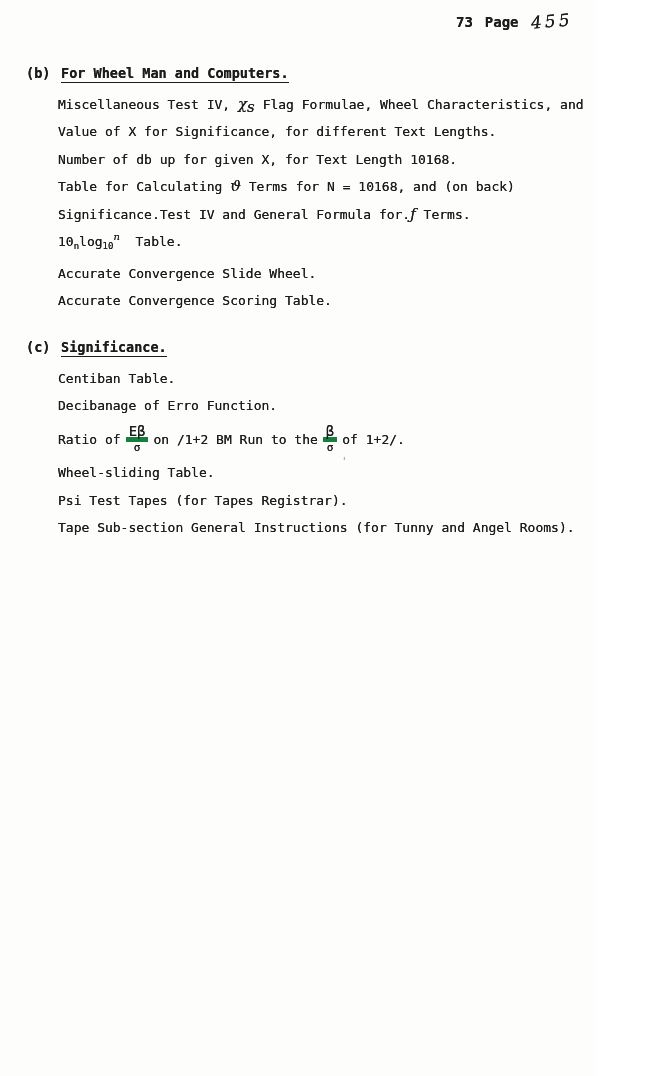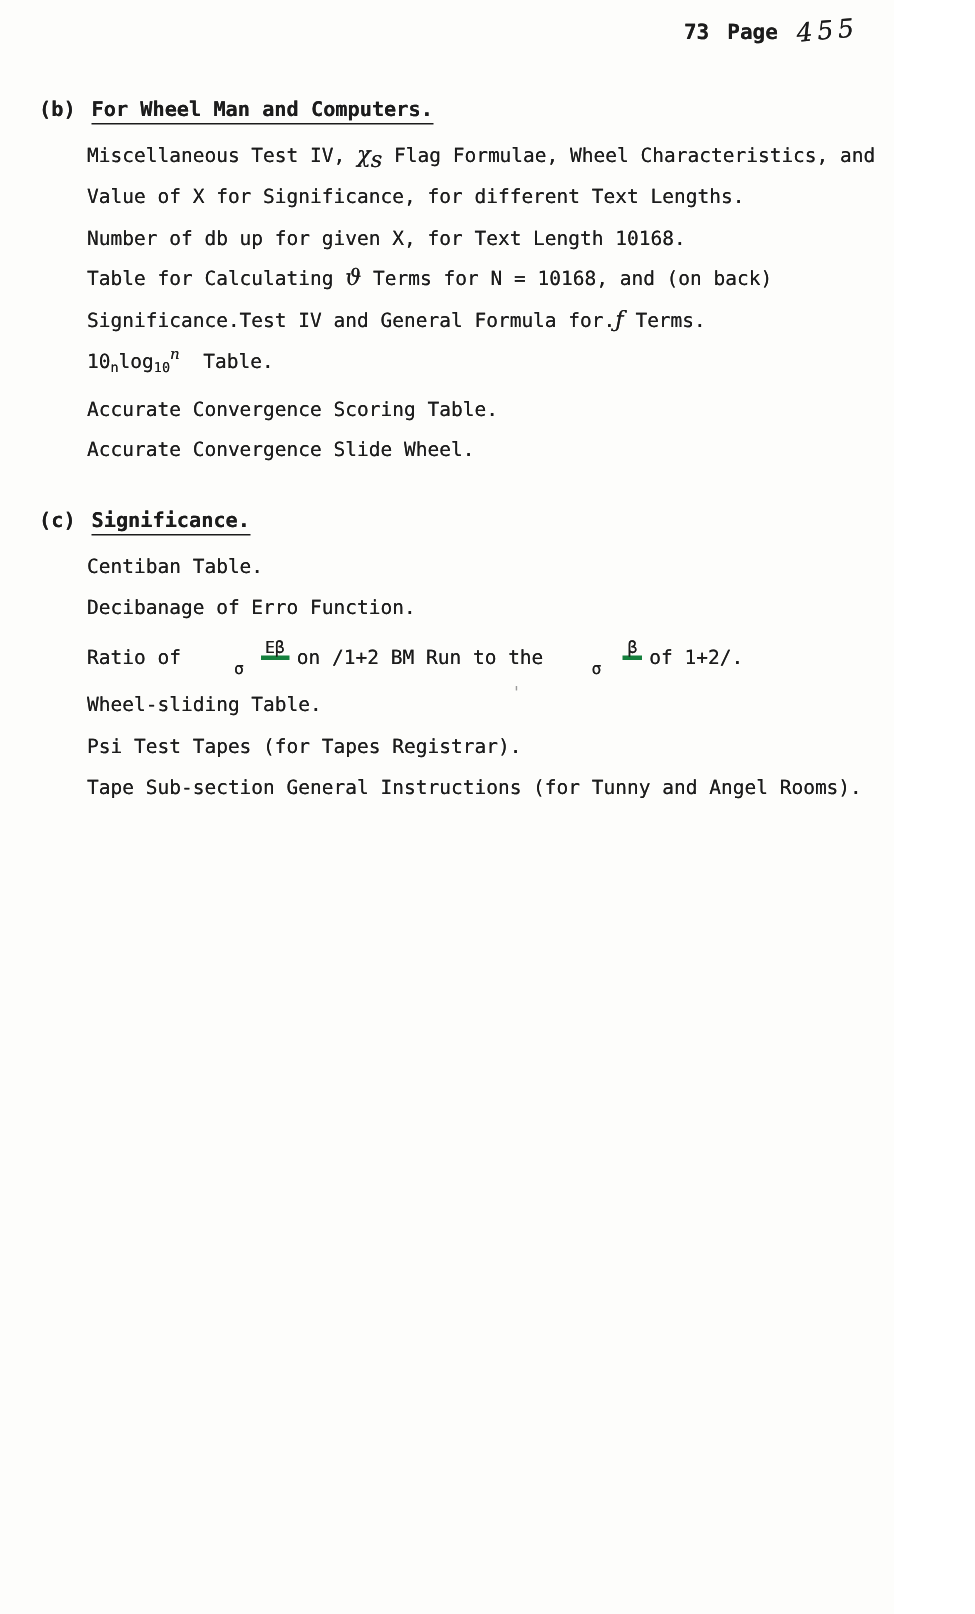--- a/index.html
+++ b/index.html
@@ -38,23 +38,22 @@
   .hand{
     font-family:"DejaVu Serif","Liberation Serif",serif;
     font-style:italic;font-size:15px;line-height:0;
   }
   .sup.hand{font-size:10px;}
   .frac{
     display:inline-flex;flex-direction:column;align-items:center;
     vertical-align:middle;margin:0 5px;transform:translateY(0px);
   }
   .frac .num{
-    font-size:11px;line-height:9px;padding:0 3px 1px 3px;
-    border-bottom:3px solid #15803d;
-    margin-left:48px;
+    font-size:14px;line-height:9px;padding:0 3px 1px 3px;
+    border-bottom:5px solid #15803d;
   }
   .frac .den{font-size:11px;line-height:10px;padding-top:1px;}
   .stray{
     position:absolute;left:341px;top:455px;
     font-size:11px;color:#9a9a9a;text-shadow:none;
   }
 </style>
 </head>
 <body>
 
@@ -87,24 +86,24 @@
           <div class="item">
             <div class="line"><span class="seg">Table for Calculating </span><span class="seg hand">ϑ</span><span class="seg"> Terms for N = 10168, and (on back)</span></div>
           </div>
           <div class="item">
             <div class="line"><span class="seg">Significance.Test IV and General Formula for.</span><span class="seg hand">ƒ</span><span class="seg"> Terms.</span></div>
           </div>
           <div class="item">
             <div class="line"><span class="seg">10</span><span class="seg sub">n</span><span class="seg">log</span><span class="seg sub">10</span><span class="seg sup hand">n</span><span class="seg">  Table.</span></div>
           </div>
           <div class="item">
-            <div class="line"><span class="seg">Accurate Convergence Scoring Table.</span></div>
+            <div class="line"><span class="seg">Accurate Convergence Slide Wheel.</span></div>
           </div>
           <div class="item">
-            <div class="line"><span class="seg">Accurate Convergence Slide Wheel.</span></div>
+            <div class="line"><span class="seg">Accurate Convergence Scoring Table.</span></div>
           </div>
         </div>
       </section>
       <section class="section">
         <div class="heading">
           <span class="sec-label">(c)</span>
           <span class="title">Significance.</span>
         </div>
         <div class="items">
           <div class="item">

